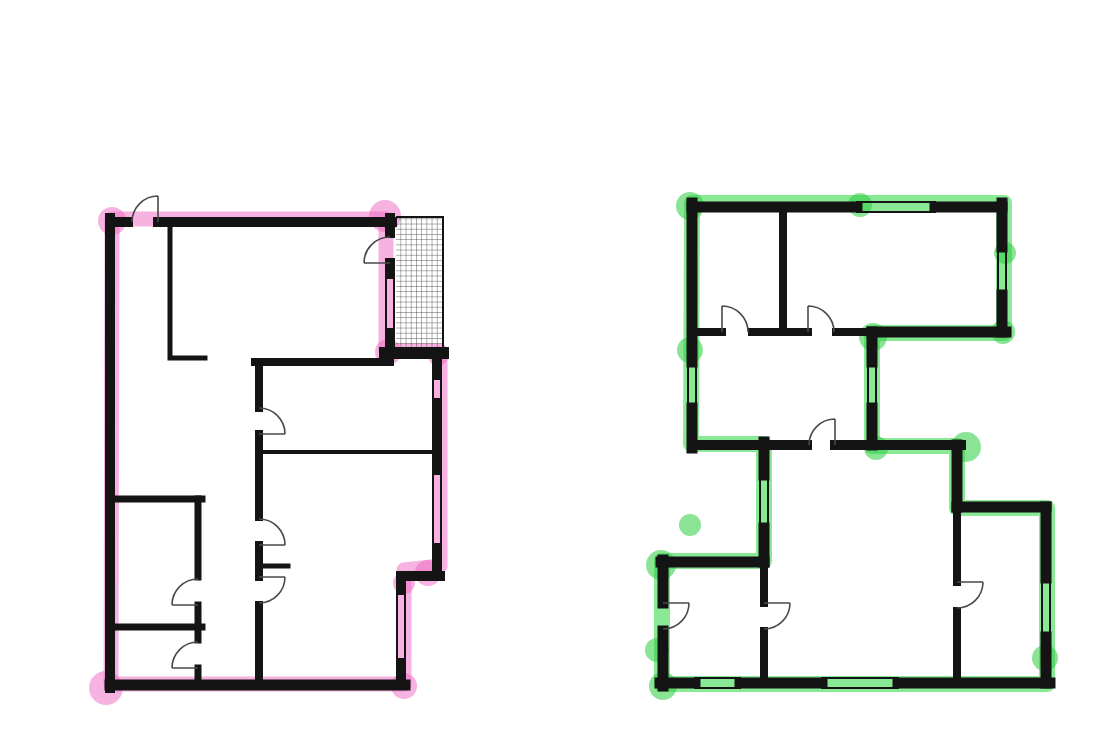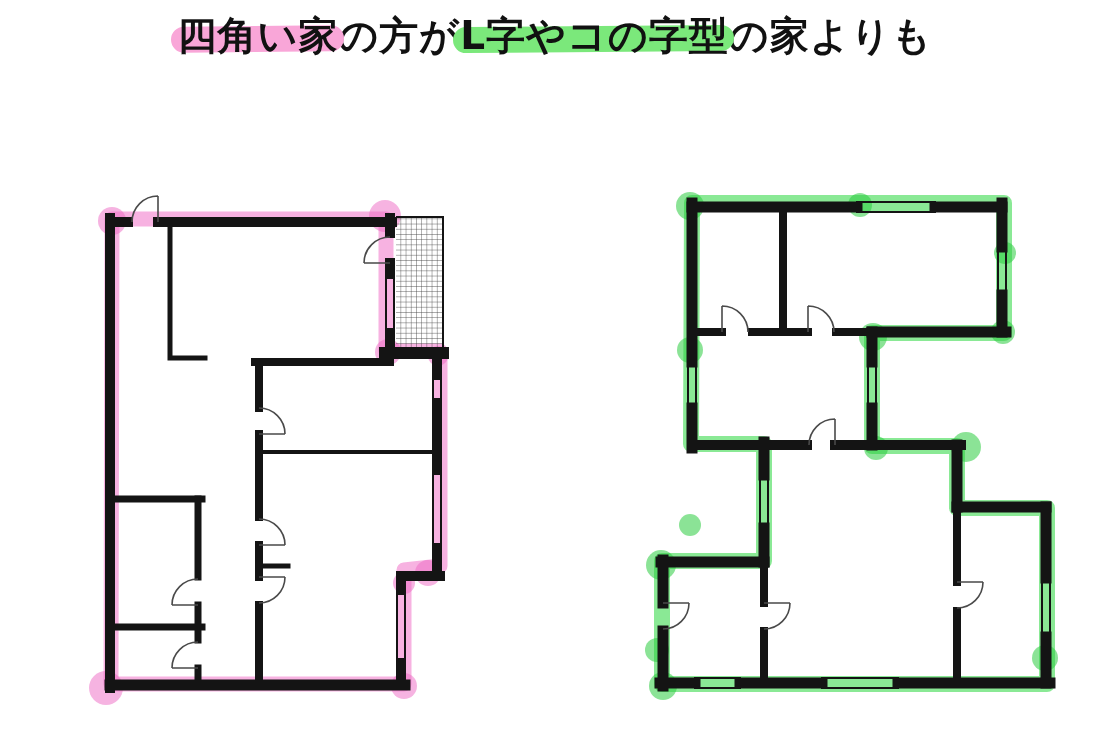--- a/index.html
+++ b/index.html
@@ -45,21 +45,20 @@
   .marker-green{stroke:var(--green-marker,rgba(60,218,78,0.60));stroke-width:16;fill:none;stroke-linejoin:round;stroke-linecap:round;}
   .blob-green{fill:var(--green-blob,rgba(44,204,64,0.55));}
   .gridline{stroke:#3a3a3a;stroke-width:0.8;}
 </style>
 </head>
 <body>
 
 <div class="stage">
 
   <div class="title">
-    <div class="line"><span class="hl hl-pink"><span>四角い家</span></span><span>の方が</span><span class="hl hl-green"><span>L字やコの字型</span></span><span>の家よりも</span></div>
   </div>
 
   <svg class="figure" viewBox="0 0 1110 740" xmlns="http://www.w3.org/2000/svg">
     <defs>
       <pattern id="balconyGrid" width="5.2" height="5.2" patternUnits="userSpaceOnUse">
         <path d="M5.2 0 H0 V5.2" fill="none" class="gridline"></path>
       </pattern>
     </defs>
 
     <g>

